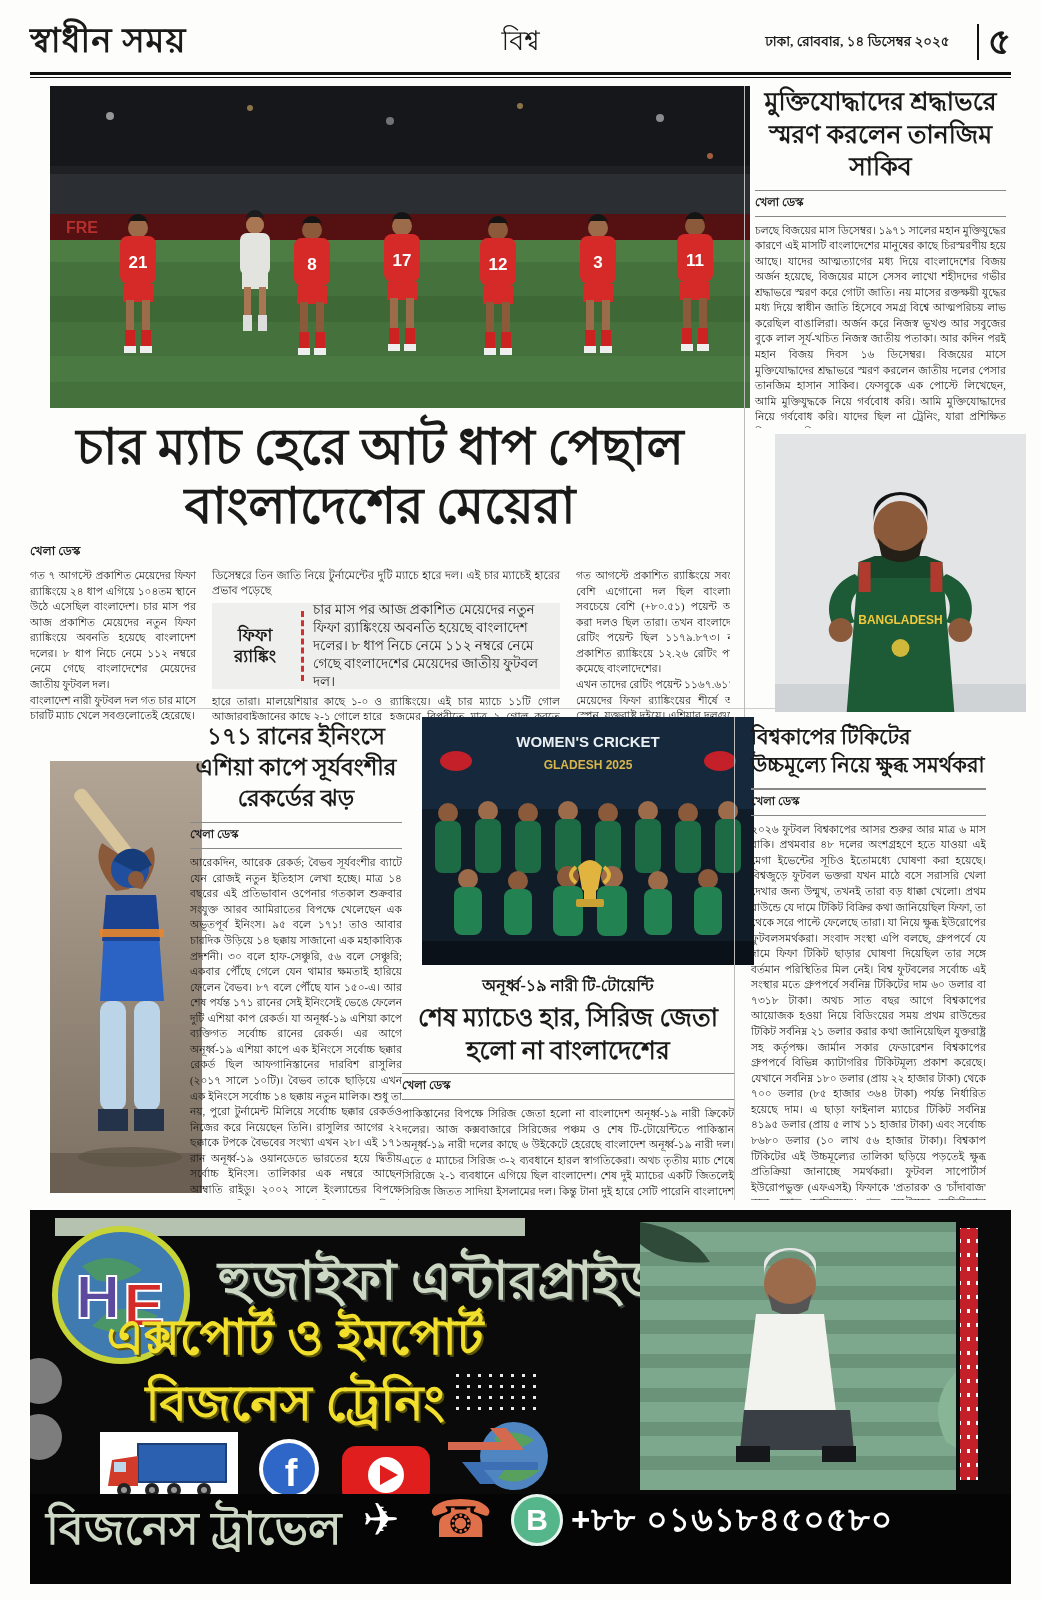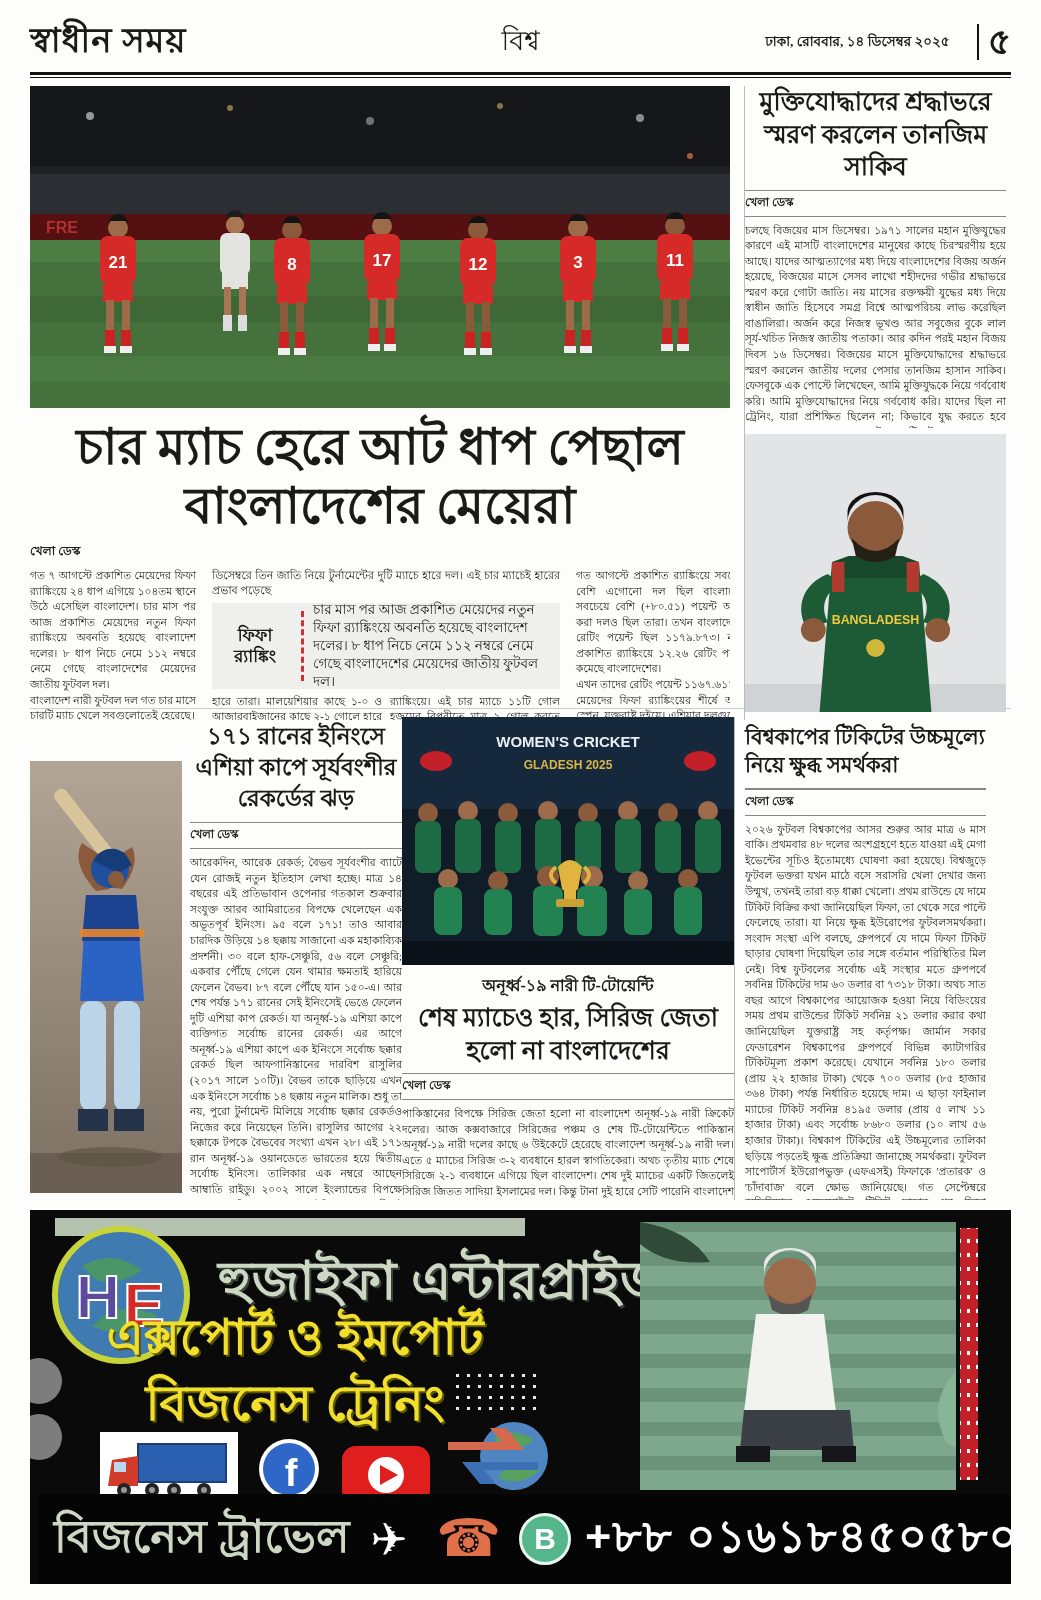--- a/index.html
+++ b/index.html
@@ -12,51 +12,51 @@
   .masthead { font-size:34px; font-weight:900; letter-spacing:1px; width:330px; }
   .section-title { flex:1; text-align:center; font-size:27px; font-weight:normal; }
   .date-block { width:330px; display:flex; align-items:center; justify-content:flex-end; gap:27px; }
   .dateline { font-size:13.5px; font-weight:bold; }
   .page-num { font-size:36px; font-weight:900; border-left:2px solid #111; padding-left:9px; line-height:1; }
   .double-rule { border-top:3px solid #111; border-bottom:1px solid #111; height:6px; margin:2px 0 8px 0; }
 
   
   .top-band { display:grid; grid-template-columns:700px 262px; column-gap:14px; height:618px; }
   .lead {}
-  .photo-frame { display:block; width:100%; background:#c2410c; overflow:hidden; }
+  .photo-frame { display:block; width:100%; background:#c2410c; overflow:hidden;margin-left:20px; }
   .lead-photo { height:322px; }
   .lead h1 { font-size:50px; font-weight:900; text-align:center; line-height:1.18; margin:10px 0 6px 0; }
   .byline-plain { font-size:12px; font-weight:bold; margin:4px 0 6px 0; }
   .lead-cols { display:grid; grid-template-columns:166px 348px 172px; column-gap:16px; height:152px; overflow:hidden; }
   .bodytext { font-size:10.6px; line-height:1.47; text-align:justify; white-space:pre-line; }
   .lead-mid {}
   .mid-topline { font-size:11px; line-height:1.4; text-align:justify; margin-bottom:4px; }
   .fifa-box { background:#efefee; display:flex; align-items:center; padding:8px 6px; height:86px; }
   .fifa-label { width:74px; font-size:17px; font-weight:bold; text-align:center; line-height:1.25; }
   .fifa-divider { border-left:3px dashed #d03030; height:70px; margin:0 9px; }
   .fifa-text { flex:1; font-size:13.5px; line-height:1.32; }
   .mid-bottom { display:grid; grid-template-columns:1fr 1fr; column-gap:8px; margin-top:5px; height:44px; overflow:hidden; }
 
-  .aside-story { border-left:1px solid #bbb; }
+  .aside-story { border-left:1px solid #bbb; padding-left:10px; }
   .aside-story h2 { font-size:25px; font-weight:900; text-align:center; line-height:1.3; padding-bottom:6px; }
   .rule-byline { border-top:1px solid #888; border-bottom:1px solid #888; padding:3px 0; font-size:11.5px; font-weight:bold; margin-bottom:6px; }
   .tanzim-body { height:205px; overflow:hidden; margin-bottom:6px; }
   .tanzim-photo { height:278px; }
 
   
   .mid-band { display:grid; grid-template-columns:372px 332px 252px; border-top:1px solid #ccc; padding-top:8px; height:492px; overflow:hidden; margin-top:4px; }
   .surya { display:grid; grid-template-columns:152px 212px; column-gap:8px; }
   .surya-photo { height:432px; margin-top:44px; }
   .surya-right h2 { font-size:23px; font-weight:900; text-align:center; line-height:1.35; padding:4px 0 8px 0; }
   .surya-body { height:358px; overflow:hidden; }
   .u19-photo { height:248px; }
   .kicker { font-size:16px; font-weight:bold; text-align:center; margin-top:8px; }
   .u19 h2 { font-size:25px; font-weight:900; text-align:center; line-height:1.3; padding:2px 0 6px 0; }
   .u19-body { height:128px; overflow:hidden; }
-  .tickets { border-left:1px solid #bbb; padding-left:10px; }
+  .tickets { border-left:1px solid #bbb; padding-left:16px; }
   .tickets h2 { font-size:21px; font-weight:900; line-height:1.35; padding:6px 0 8px 0; border-bottom:1px solid #888; }
   .tickets-body { height:398px; overflow:hidden; }
 
   
   .ad { position:relative; width:981px; height:374px; background:#0a0a0a; margin-top:10px; overflow:hidden; }
   .ad-tab { position:absolute; left:25px; top:8px; width:470px; height:18px; background:#b6c2b0; }
   .ad-logo { position:absolute; left:22px; top:16px; width:138px; height:138px; }
   .ad-title-row { position:absolute; left:188px; top:30px; display:flex; align-items:center; gap:12px; }
   .ad-title { font-family:"Liberation Sans","DejaVu Sans",sans-serif; font-size:53px; font-weight:900; color:#ccd8c4; text-shadow:2px 2px 0 #3c443a; white-space:nowrap; }
   .ad-chevrons { font-size:40px; font-weight:900; color:#b6c2b0; letter-spacing:-6px; }
@@ -67,26 +67,26 @@
   .ad-fb { position:absolute; left:228px; top:228px; width:62px; height:62px; }
   .ad-yt { position:absolute; left:312px; top:236px; width:88px; height:58px; }
   .ad-globe-arrows { position:absolute; left:408px; top:198px; width:110px; height:96px; }
   .dots-grid { position:absolute; left:422px; top:160px; width:86px; height:46px;
     background-image:radial-gradient(#e8e8e8 1.6px, transparent 1.8px); background-size:11px 11px; }
   .left-circles { position:absolute; left:-14px; top:148px; }
   .gray-circle { width:46px; height:46px; border-radius:50%; background:#7d7d7d; margin-bottom:10px; }
   .ad-man { position:absolute; left:610px; top:12px; width:316px; height:268px; }
   .red-strip { position:absolute; left:930px; top:18px; width:18px; height:252px; background:#c4202a;
     background-image:radial-gradient(#fff 1.4px, transparent 1.6px); background-size:9px 14px; background-position:4px 6px; }
-  .ad-bottom { position:absolute; left:8px; top:284px; width:981px; height:90px; background:#050505; display:flex; align-items:center; }
+  .ad-bottom { position:absolute; left:0; top:284px; width:981px; height:90px; background:#050505; display:flex; align-items:flex-start; }
   .ad-travel { font-family:"Liberation Sans","DejaVu Sans",sans-serif; font-size:45px; font-weight:900; color:#ccd8c4; margin-left:16px; white-space:nowrap; }
   .ad-plane { font-size:44px; color:#fff; margin-left:22px; }
   .ad-phone-icon { font-size:52px; color:#e0704a; margin-left:30px; line-height:1; }
   .wa-badge { width:52px; height:52px; border-radius:50%; background:#56b68b; border:3px solid #e8f5ee; color:#fff; font-family:"Liberation Sans",sans-serif; font-weight:900; font-size:30px; display:flex; align-items:center; justify-content:center; margin-left:18px; }
-  .ad-number { font-family:"Liberation Sans","DejaVu Sans",sans-serif; font-size:45px; font-weight:900; color:#fff; margin-left:14px; letter-spacing:1px; white-space:nowrap; }
+  .ad-number { font-family:"Liberation Sans","DejaVu Sans",sans-serif; font-size:33px; font-weight:900; color:#fff; margin-left:8px; letter-spacing:1px; white-space:nowrap; }
 
   svg text { font-family:"Liberation Sans","DejaVu Sans",sans-serif; }
 </style>
 </head>
 <body>
 
 <div class="page">
 
   <header class="masthead-row">
     <div class="masthead">স্বাধীন সময়</div>

